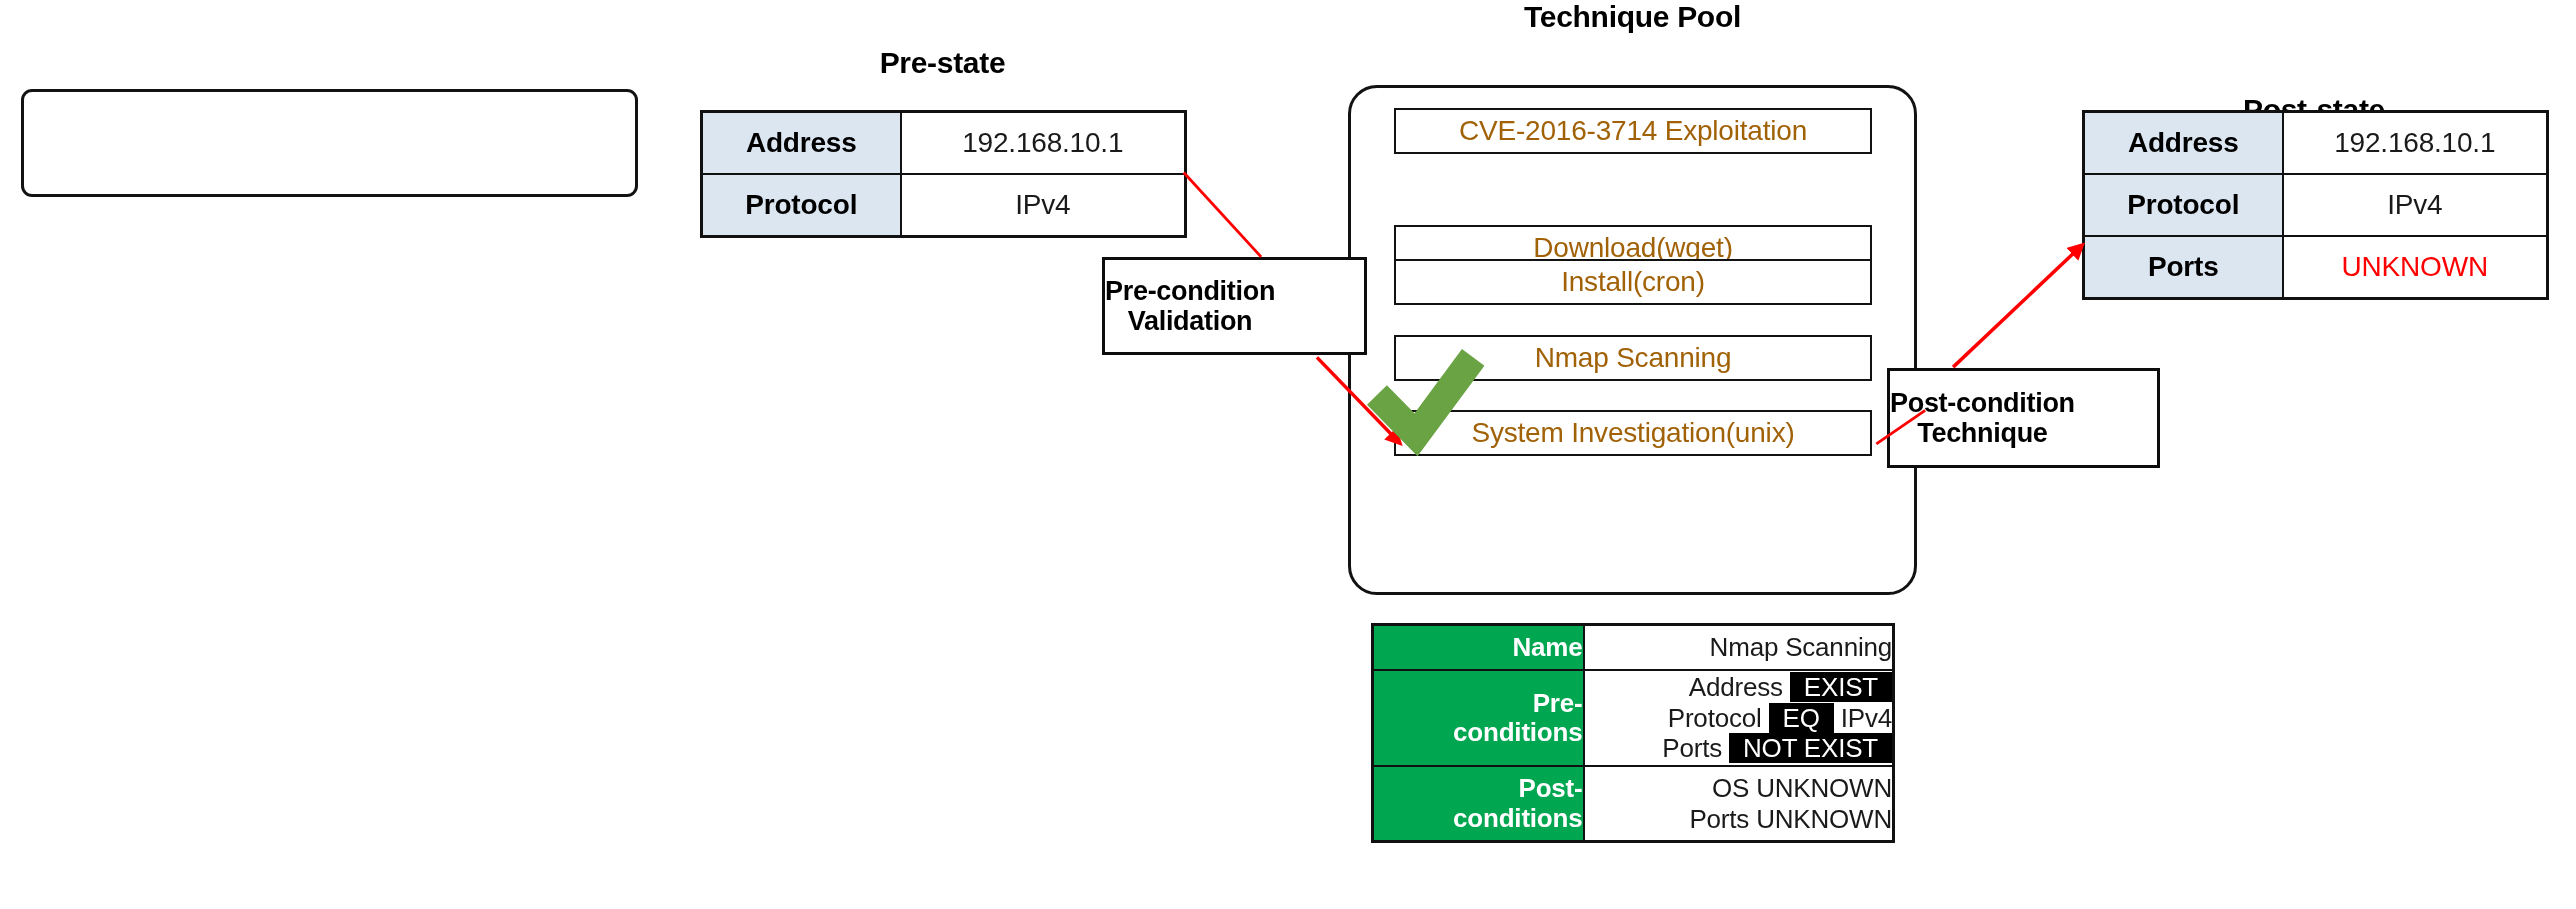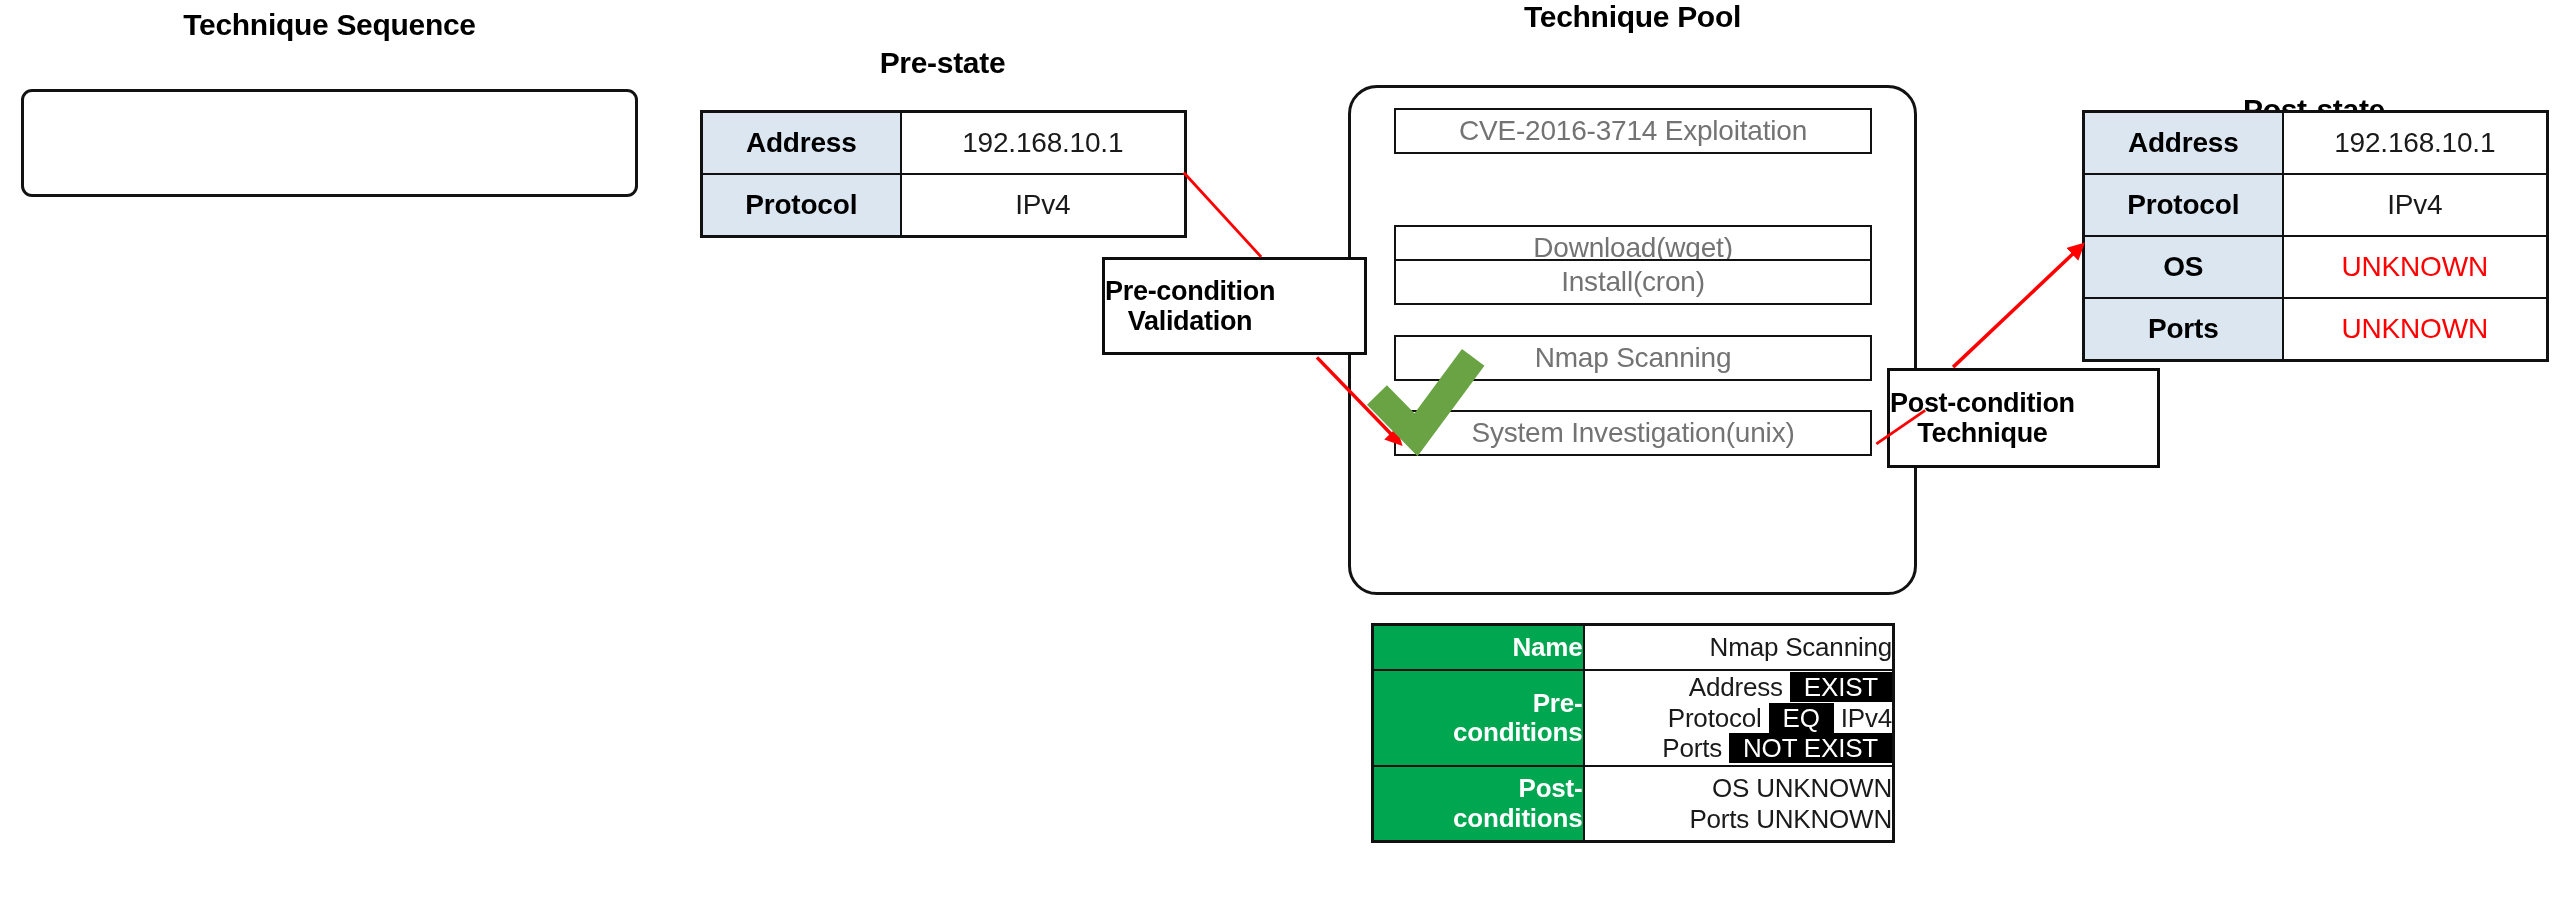--- a/index.html
+++ b/index.html
@@ -46,21 +46,21 @@
     box-sizing: border-box;
   }
   .tech-item {
     border: 2.8px solid #121212;
     background: #ffffff;
     box-sizing: border-box;
     display: flex;
     align-items: center;
     justify-content: center;
     font-size: 28px;
-    color: #737373;
+    color: #a16207;
     letter-spacing: -0.2px;
     white-space: nowrap;
   }
 
   
   .state-table {
     border: 3.5px solid #111111;
     border-collapse: collapse;
     background: #ffffff;
     box-sizing: border-box;
@@ -144,21 +144,20 @@
     width: 2576px;
     height: 910px;
     pointer-events: none;
   }
 </style>
 </head>
 <body>
 
 <div id="canvas">
 
-  <div class="abs section-title" style="left:21px; top:8.4px; width:617px;">Technique Sequence</div>
 
   <div class="abs seq-box" style="left:21px; top:89px; width:617px; height:108px;"></div>
 
   <div class="abs section-title" style="left:700px; top:46px; width:485px;">Pre-state</div>
 
   <table class="abs state-table" style="left:700px; top:110px; width:485px;">
     <colgroup>
         <col style="width:199px">
         <col style="width:285px">
       </colgroup>
@@ -196,24 +195,20 @@
     <tbody>
         <tr>
           <td class="key">Address</td>
           <td class="val">192.168.10.1</td>
         </tr>
         <tr>
           <td class="key">Protocol</td>
           <td class="val">IPv4</td>
         </tr>
         <tr>
-          <td class="key">OS</td>
-          <td class="val unknown">UNKNOWN</td>
-        </tr>
-        <tr>
           <td class="key">Ports</td>
           <td class="val unknown">UNKNOWN</td>
         </tr>
       </tbody>
   </table>
 
   <div class="abs callout" style="left:1102px; top:257px; width:265px; height:98px;">
     <div>
       <span>Pre-condition</span><br>
       <span>Validation</span>

